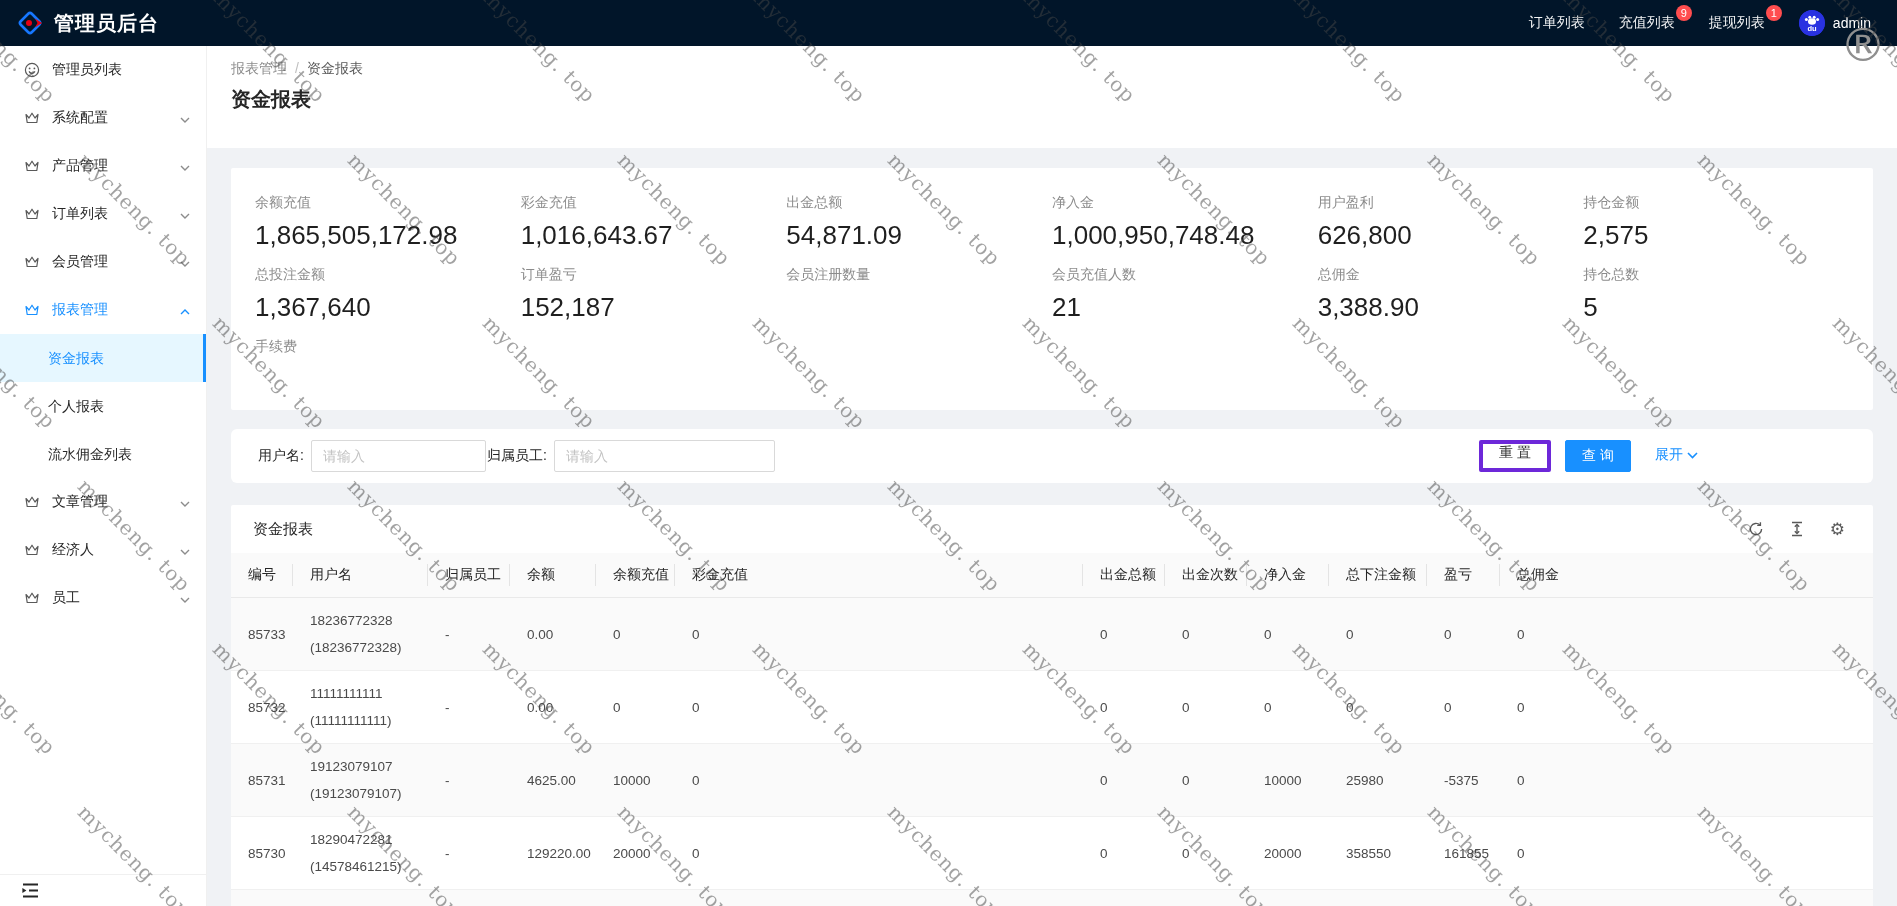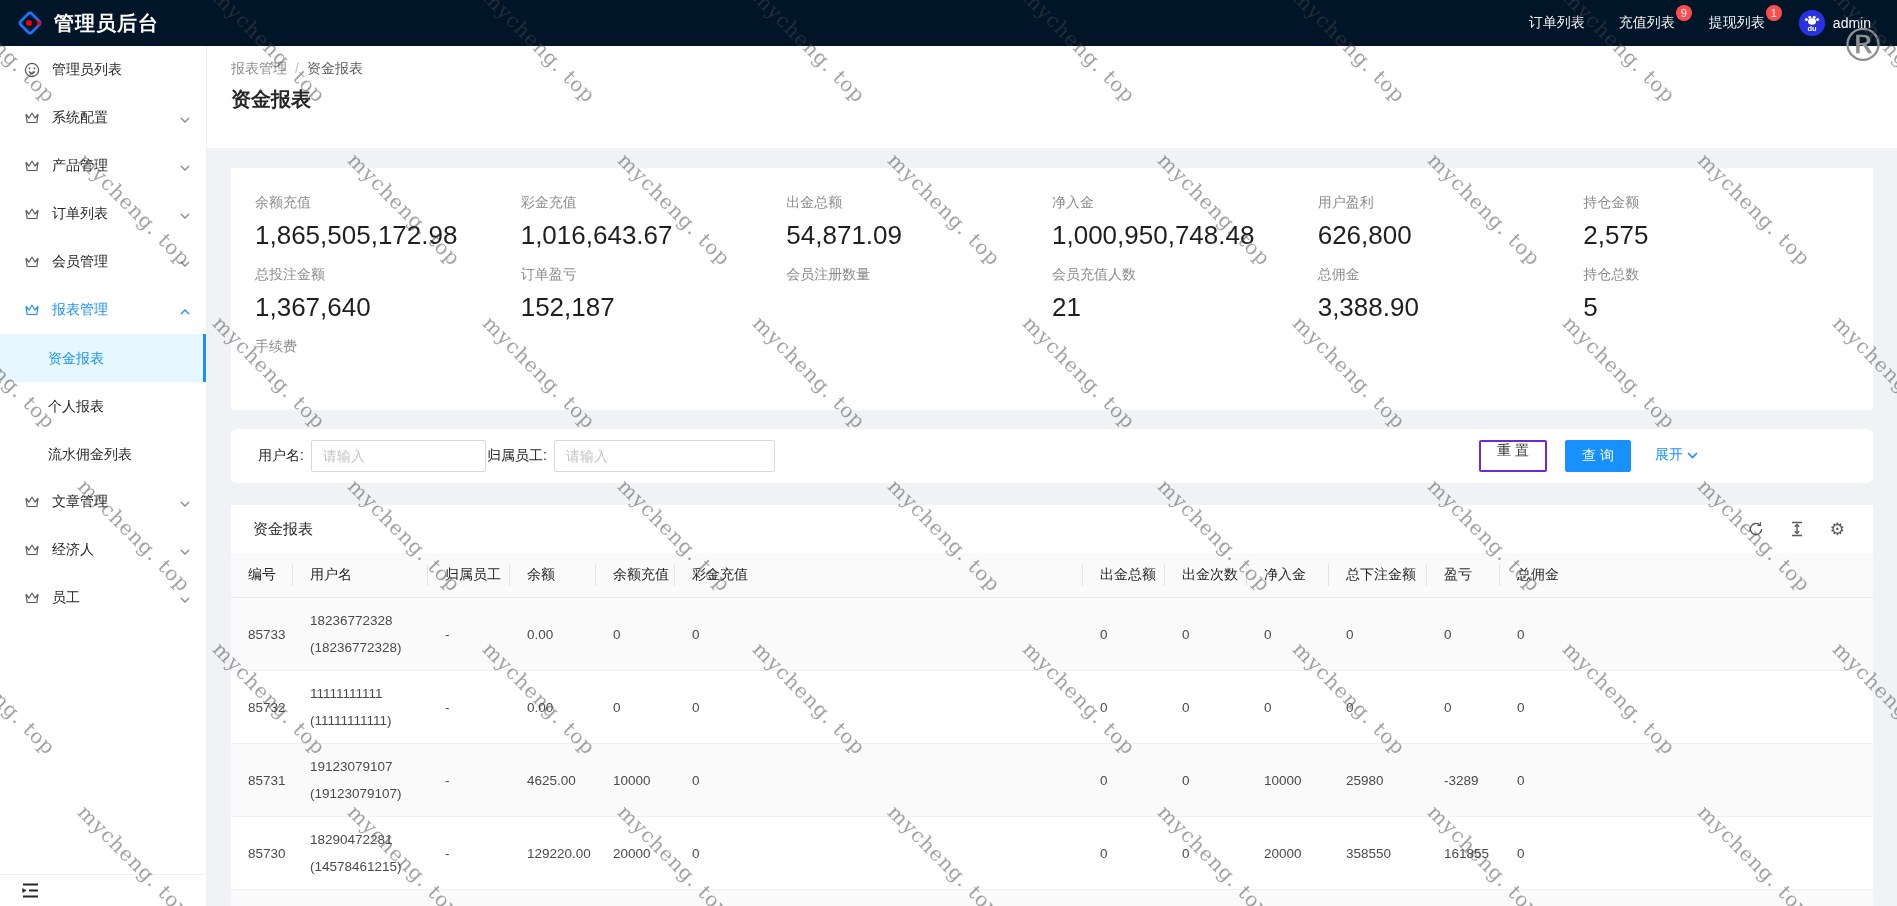--- a/index.html
+++ b/index.html
@@ -40,21 +40,21 @@
   .stat-value{font-size:26px;color:#1f1f1f;line-height:1.15;margin-bottom:15px;white-space:nowrap}
   .filter-card{position:absolute;left:231px;top:429px;width:1642px;height:54px;background:#fff;border-radius:6px}
   .fgroup{position:absolute;top:11px;height:32px;display:flex;align-items:center}
   .fgroup label{margin-right:7px;color:#262626;white-space:nowrap}
   .fgroup input{height:32px;border:1px solid #d9d9d9;border-radius:2px;padding:0 11px;font-size:14px;color:#333;
                 box-sizing:border-box;outline:none;font-family:inherit}
   .fgroup input::placeholder{color:#c3c3c3}
   .date-wrap{position:relative;display:inline-block}
   .date-wrap .cal{position:absolute;right:9px;top:8px;pointer-events:none}
   .btn{height:32px;border-radius:2px;font-size:14px;cursor:pointer;box-sizing:border-box;font-family:inherit}
-  .btn-default{background:#fff;border:2px solid #6d28d9;color:#333;letter-spacing:4px;padding:0 12px 12px 16px}
+  .btn-default{background:#fff;border:4px solid #6d28d9;color:#333;letter-spacing:4px;padding:0 12px 12px 16px}
   .btn-primary{background:#1890ff;border:1px solid #1890ff;color:#fff;letter-spacing:4px;padding:0 12px 0 16px}
   .expand-link{position:absolute;top:17px;color:#1890ff;cursor:pointer;display:flex;align-items:center;gap:4px}
   
   .table-card{position:absolute;left:231px;top:505px;width:1642px;height:480px;background:#fff;border-radius:2px;overflow:hidden}
   .card-head{height:48px;display:flex;align-items:center;justify-content:space-between;padding:0 28px 0 22px}
   .card-title{font-size:15px;color:#262626}
   .card-tools{display:flex;align-items:center;gap:25px}
   .tool{cursor:pointer;display:inline-flex;color:#595959}
   table{width:100%;border-collapse:collapse;table-layout:fixed}
   th{height:44px;background:#fafafa;text-align:left;padding:0 8px 0 17px;font-weight:normal;color:#262626;font-size:14px;
@@ -380,21 +380,21 @@
             <div>(19123079107)</div>
           </td>
           <td>-</td>
           <td>4625.00</td>
           <td>10000</td>
           <td>0</td>
           <td>0</td>
           <td>0</td>
           <td>10000</td>
           <td>25980</td>
-          <td>-3289</td>
+          <td>-5375</td>
           <td>0</td>
         </tr>
         <tr>
           <td>85730</td>
           <td class="user-cell">
             <div>18290472281</div>
             <div>(14578461215)</div>
           </td>
           <td>-</td>
           <td>129220.00</td>

